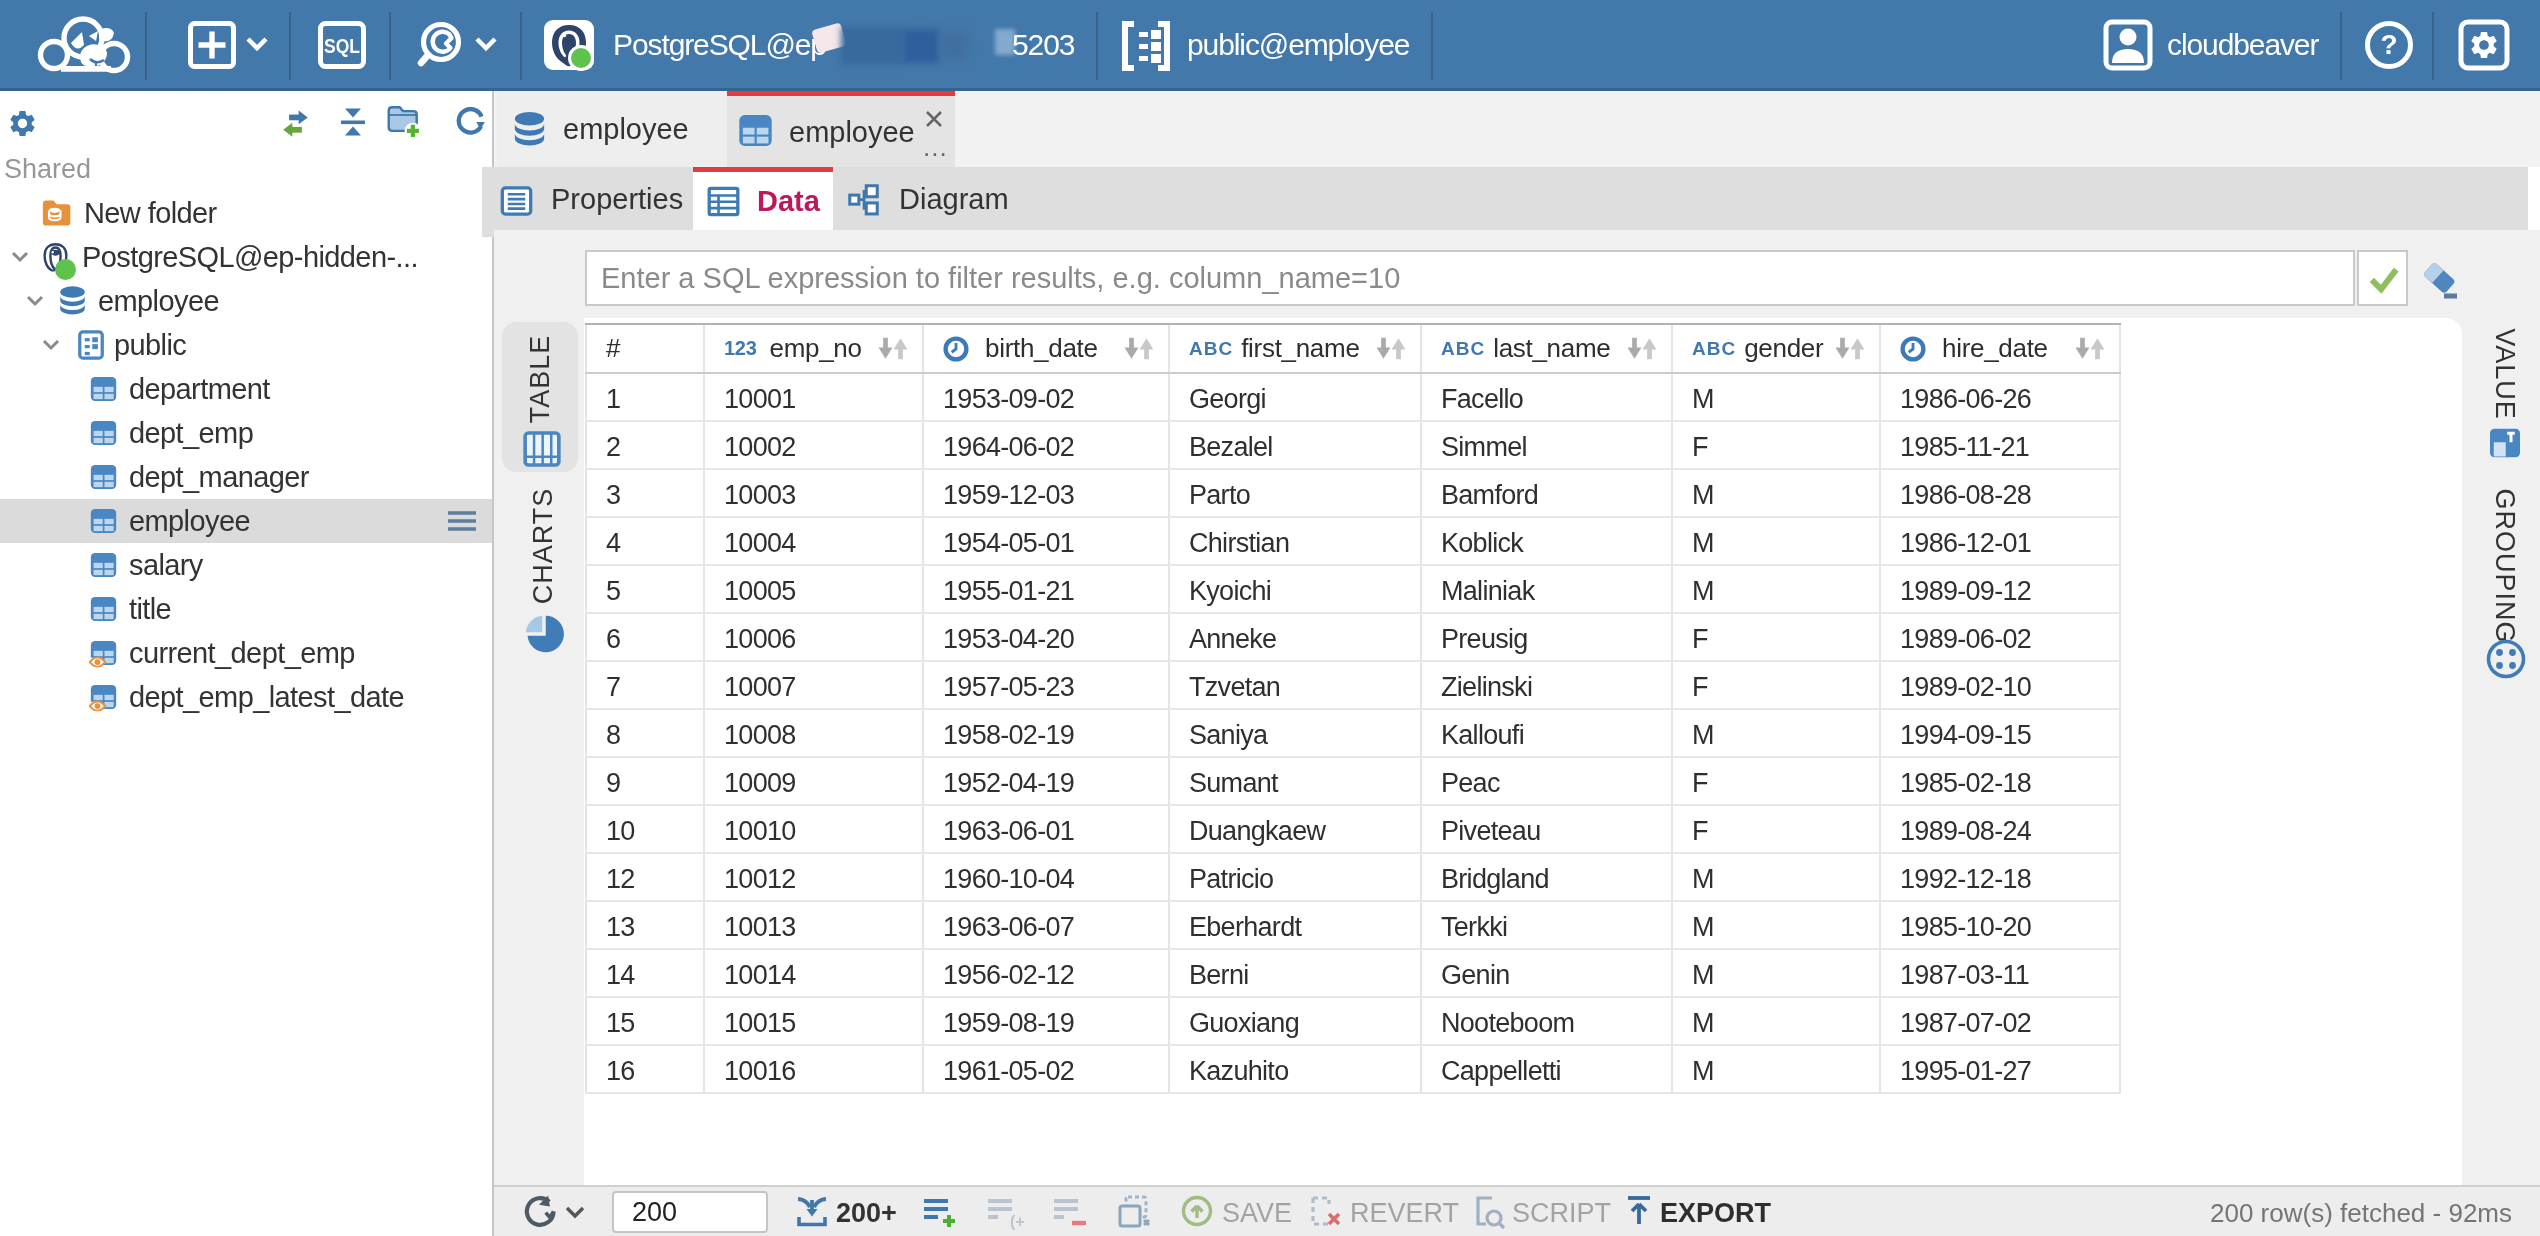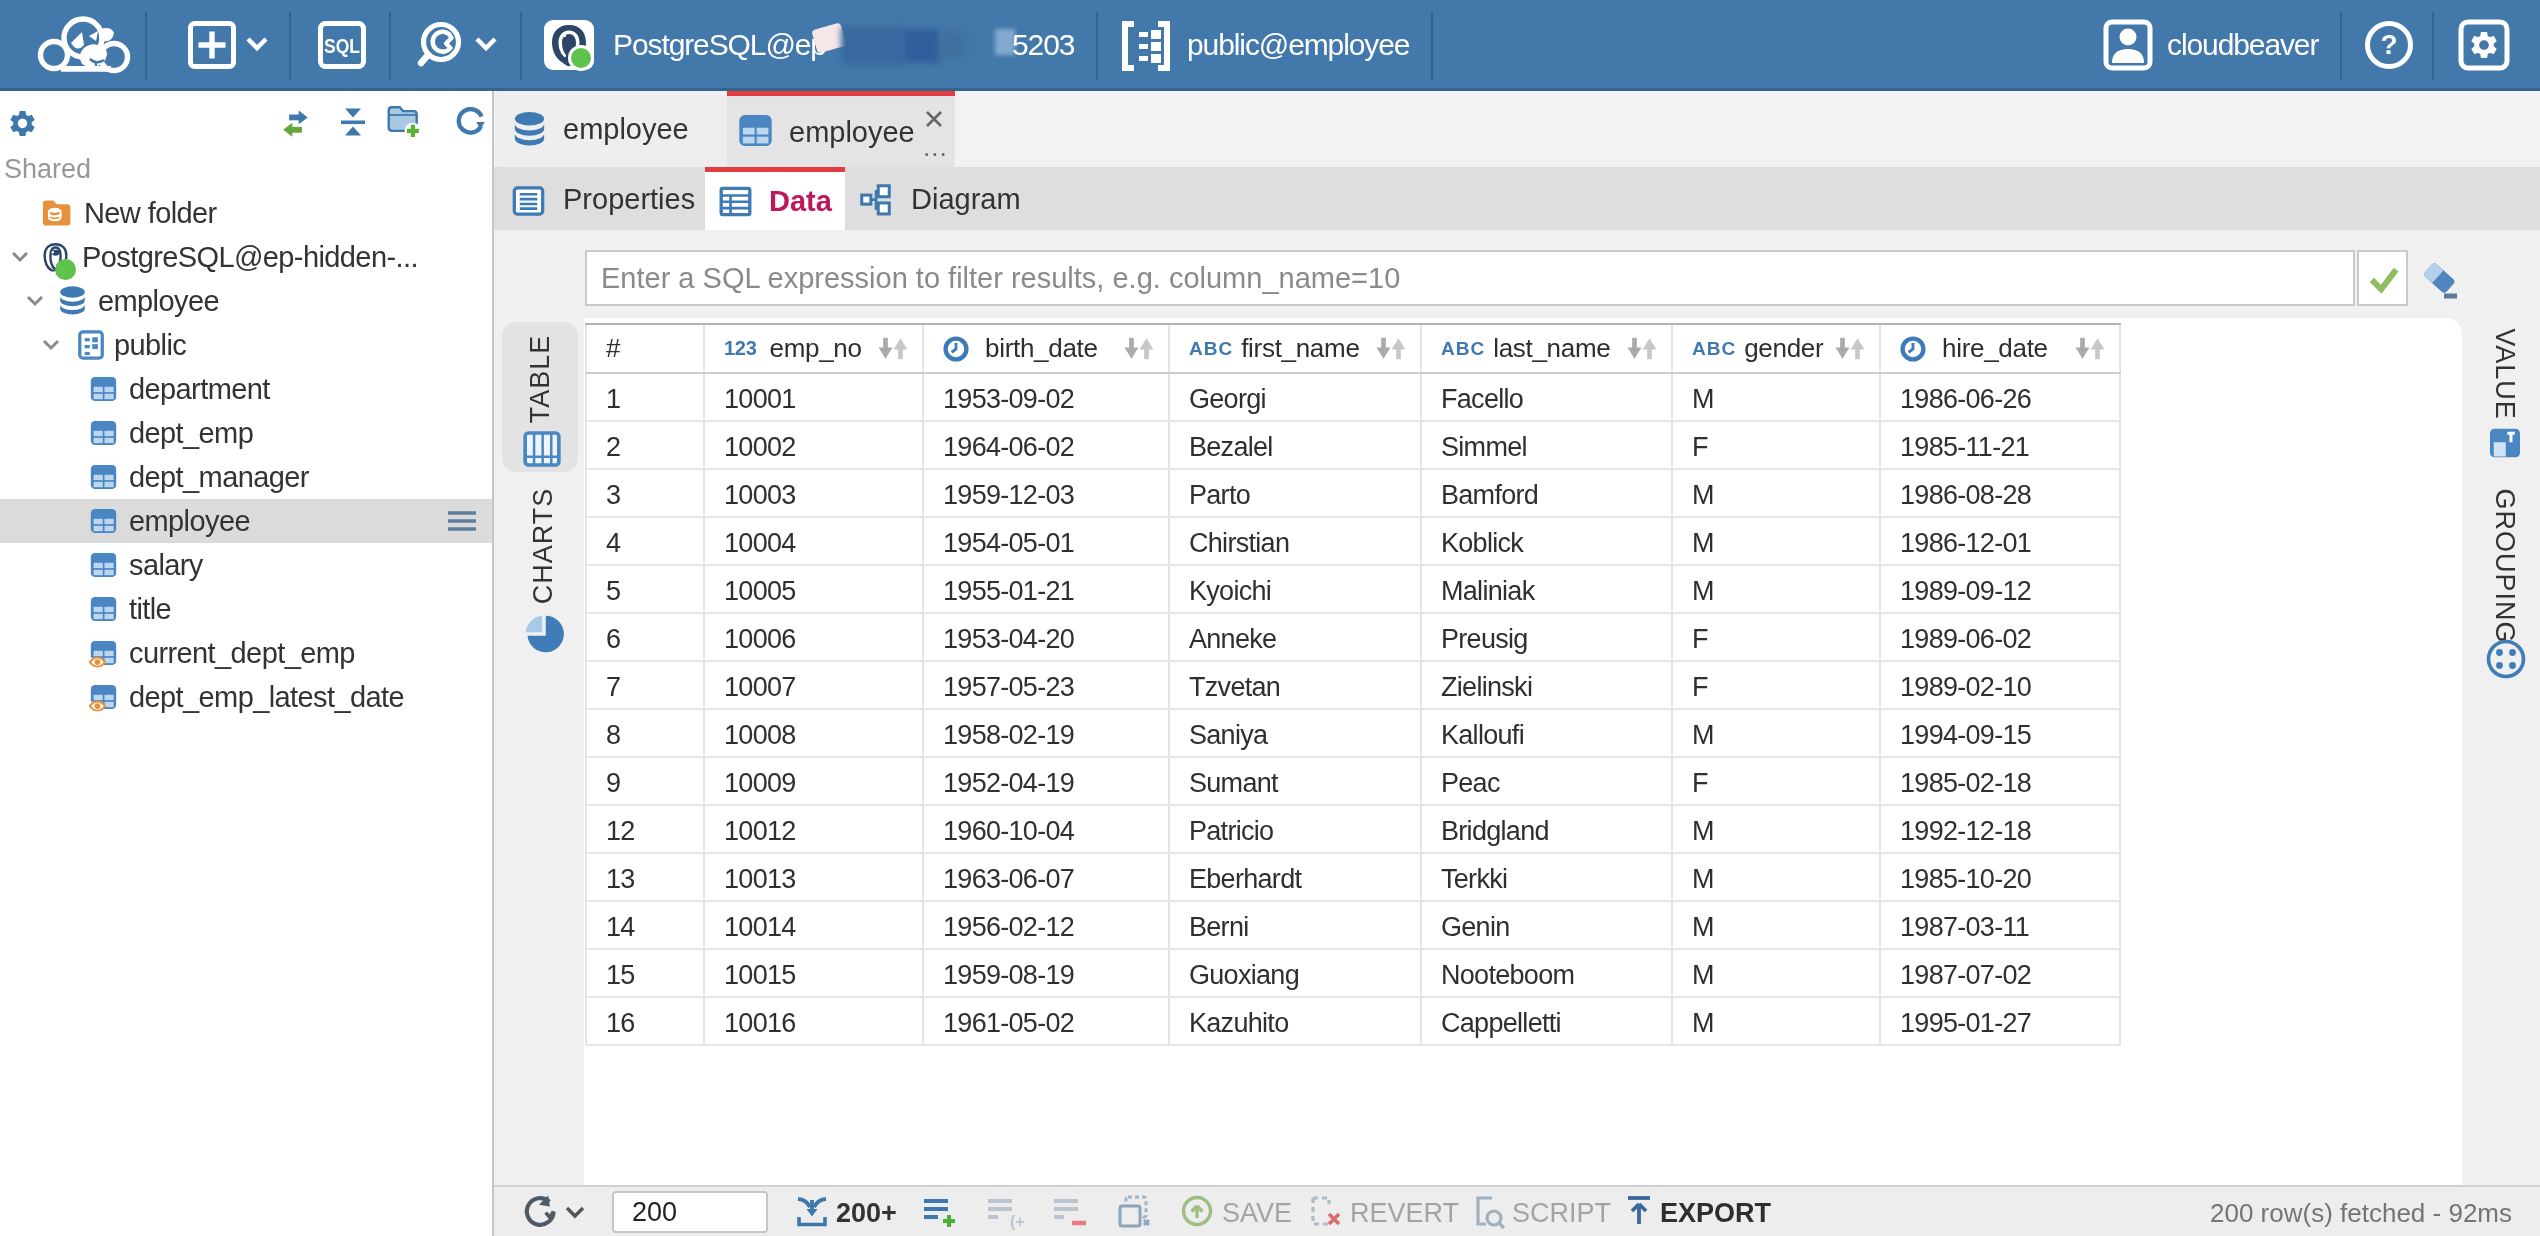--- a/index.html
+++ b/index.html
@@ -15,21 +15,21 @@
 #sidebar { position:absolute; left:0; top:91px; width:492px; height:1145px; background:#fff; }
 #vdiv { position:absolute; left:492px; top:91px; width:2px; height:1145px; background:#c6c6c6; }
 .shared { position:absolute; left:4px; top:63px; font-size:27px; color:#979797; }
 .trow { position:absolute; left:0; width:492px; height:44px; }
 .trow .lbl { position:absolute; font-size:29px; letter-spacing:-0.6px; color:#333; top:50%; transform:translateY(-50%); white-space:nowrap; }
 .sel { background:#dbdbdb; }
 .chev { position:absolute; top:50%; transform:translateY(-50%); }
 #tabbar { position:absolute; left:494px; top:91px; width:2046px; height:76px; background:#f2f2f2; }
 .tab { position:absolute; top:0; height:76px; }
 .tab .ttl { position:absolute; font-size:29px; color:#333; top:50%; transform:translateY(-50%); white-space:nowrap; }
-#subtabs { position:absolute; left:494px; top:167px; width:2046px; height:70px; background:#dedede; }
+#subtabs { position:absolute; left:482px; top:167px; width:2046px; height:70px; background:#dedede; }
 .stab { position:absolute; top:0; height:63px; }
 .stab .ttl { position:absolute; font-size:29px; color:#333; top:50%; transform:translateY(-50%); white-space:nowrap; }
 #filterrow { position:absolute; left:494px; top:230px; width:2046px; height:88px; background:#f0f0f0; }
 #work { position:absolute; left:494px; top:318px; width:2046px; height:867px; background:#f0f0f0; }
 #panel { position:absolute; left:90px; top:0; width:1878px; height:867px; background:#fff; border-radius:0 16px 0 0; }
 #rstrip { position:absolute; left:1968px; top:0; width:78px; height:867px; background:#f0f0f0; }
 #toolbar { position:absolute; left:494px; top:1185px; width:2046px; height:51px; background:#ededed; border-top:2px solid #d0d0d0; }
 .vtext { color:#333; font-size:27px; letter-spacing:1px; white-space:nowrap; }
 
 #grid { position:absolute; left:91px; top:5px; border-top:2px solid #b3b3b3; }
@@ -555,20 +555,29 @@
       <tr>
             <td>9</td>
             <td>10009</td>
             <td>1952-04-19</td>
             <td>Sumant</td>
             <td>Peac</td>
             <td>F</td>
             <td>1985-02-18</td>
           </tr>
       <tr>
+            <td>10</td>
+            <td>10010</td>
+            <td>1963-06-01</td>
+            <td>Duangkaew</td>
+            <td>Piveteau</td>
+            <td>F</td>
+            <td>1989-08-24</td>
+          </tr>
+      <tr>
             <td>12</td>
             <td>10012</td>
             <td>1960-10-04</td>
             <td>Patricio</td>
             <td>Bridgland</td>
             <td>M</td>
             <td>1992-12-18</td>
           </tr>
       <tr>
             <td>13</td>

